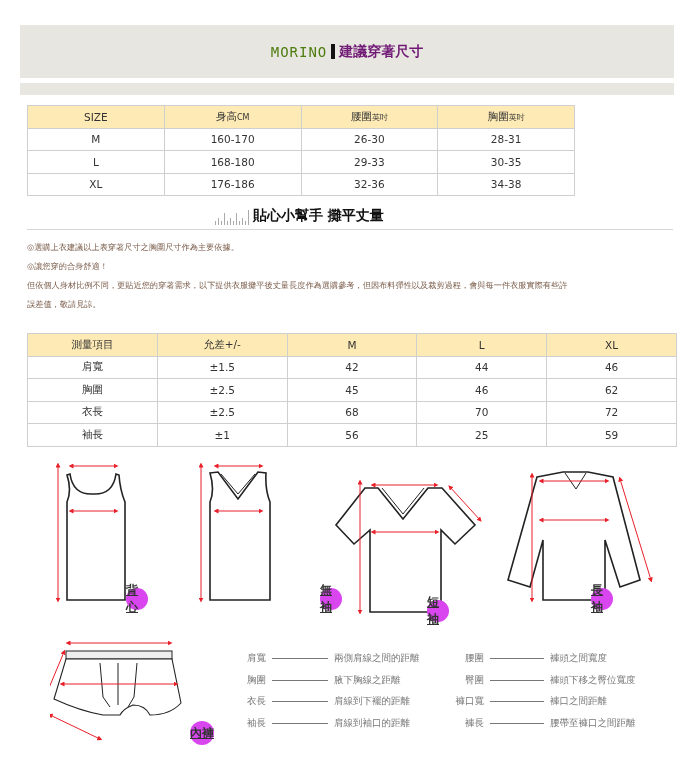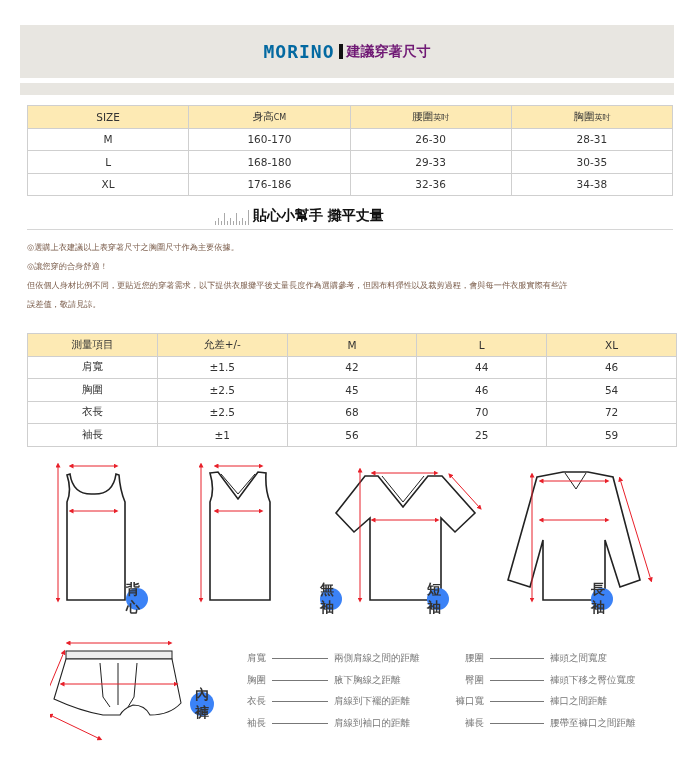--- a/index.html
+++ b/index.html
@@ -1,48 +1,48 @@
 <!DOCTYPE html>
 <html><head>
 <meta charset="utf-8">
 <style>
   * { box-sizing: border-box; margin: 0; padding: 0; }
   html, body { width: 700px; height: 767px; background: #ffffff; overflow: hidden; }
   body { font-family: "DejaVu Sans", sans-serif; color: #333; position: relative; }
 
   .banner { position: absolute; left: 20px; top: 25px; width: 654px; height: 53px; background: #e8e6e1; display: flex; align-items: center; justify-content: center; }
-  .banner-brand { font-family: "DejaVu Sans Mono", monospace; font-weight: bold; font-size: 18px; letter-spacing: 1px; color: #0369a1; }
+  .banner-brand { font-family: "DejaVu Sans Mono", monospace; font-weight: normal; font-size: 14px; letter-spacing: 1px; color: #4d7c0f; }
   .banner-bar { display: inline-block; width: 4px; height: 15px; background: #111; margin: 0 4px 0 4px; }
   .banner-title { font-size: 14px; font-weight: bold; color: #701a75; }
   .banner-strip { position: absolute; left: 20px; top: 83px; width: 654px; height: 12px; background: #e8e6e1; }
 
   table.grid { position: absolute; border-collapse: collapse; font-size: 10.5px; color: #333; }
   table.grid th, table.grid td { border: 1px solid #cfcfcf; text-align: center; height: 22.5px; font-weight: normal; }
   table.grid th { background: #fdeab4; color: #333; }
   table.grid td { background: #fff; }
   .unit { font-size: 8px; }
 
-  #size-table { left: 27px; top: 105px; width: 646px; }
+  #size-table { left: 27px; top: 105px; width: 548px; }
   #size-table th, #size-table td { width: 25%; }
 
   .helper-title { position: absolute; left: 215px; top: 205px; display: flex; align-items: flex-end; gap: 4px; }
   .ruler { display: flex; align-items: flex-end; gap: 2px; height: 20px; }
   .ruler span { display: block; width: 1px; background: #aaa; }
   .helper-text { font-size: 14px; font-weight: bold; color: #111; line-height: 20px; }
   .helper-line { position: absolute; left: 27px; top: 229px; width: 646px; height: 1px; background: #d6d6d6; }
 
   .notes { position: absolute; left: 27px; top: 238px; width: 650px; font-size: 8.2px; color: #7a5c4a; line-height: 19px; }
   .notes p { white-space: nowrap; }
 
   #measure-table { left: 27px; top: 333px; width: 650px; }
   #measure-table th, #measure-table td { width: 20%; margin-top: 23px; }
 
   .figures { position: absolute; left: 0; top: 460px; width: 700px; height: 160px; }
   .fig { position: absolute; }
-  .badge { position: absolute; width: 22px; height: 22px; border-radius: 50%; background: #3b82f6; font-size: 14px; color: #333; display: flex; align-items: center; justify-content: center; font-weight: bold; }
+  .badge { position: absolute; width: 22px; height: 22px; border-radius: 50%; background: #d946ef; font-size: 12px; color: #333; display: flex; align-items: center; justify-content: center; font-weight: bold; text-decoration: underline; }
 
   .legend { position: absolute; top: 648px; font-size: 9.5px; color: #777; }
   .legend-row { display: flex; align-items: center; height: 21.5px; white-space: nowrap; }
   .legend-row .lbl { display: inline-block; text-align: right; }
   .legend-row .dash { display: inline-block; height: 1px; background: #777; margin: 0 6px; }
   .legend-left { left: 236px; }
   .legend-left .lbl { width: 30px; }
   .legend-left .dash { width: 56px; }
   .legend-right { left: 444px; }
   .legend-right .lbl { width: 40px; }
@@ -127,21 +127,21 @@
     <td>±1.5</td>
     <td>42</td>
     <td>44</td>
     <td>46</td>
   </tr>
   <tr>
     <td>胸圍</td>
     <td>±2.5</td>
     <td>45</td>
     <td>46</td>
-    <td>54</td>
+    <td>62</td>
   </tr>
   <tr>
     <td>衣長</td>
     <td>±2.5</td>
     <td>68</td>
     <td>70</td>
     <td>72</td>
   </tr>
   <tr>
     <td>袖長</td>
@@ -177,21 +177,21 @@
     <svg width="100" height="150">
       <path d="M20,13 L28,12 L48,39 L68,12 L76,13 Q75,30 80,42 L80,140 L20,140 L20,42 Q25,30 20,13 Z" fill="#fff" stroke="#222" stroke-width="1.6"></path>
       <path d="M31,14 L48,34 L65,14" fill="none" stroke="#222" stroke-width="1"></path>
       <line x1="11" y1="5" x2="11" y2="140" stroke="#e8202a" stroke-width="1" marker-start="url(#ah)" marker-end="url(#ah)"></line>
       <line x1="26" y1="6" x2="71" y2="6" stroke="#e8202a" stroke-width="1" marker-start="url(#ah)" marker-end="url(#ah)"></line>
       <line x1="26" y1="51" x2="71" y2="51" stroke="#e8202a" stroke-width="1" marker-start="url(#ah)" marker-end="url(#ah)"></line>
     </svg>
     <div class="badge" style="left:82px;top:128px;margin-left:48px;">無袖</div>
   </div>
 
-  <div class="fig" style="left:330px;top:0;width:160px;height:150px;">
+  <div class="fig" style="left:330px;top:12px;width:160px;height:150px;">
     <svg width="160" height="150">
       <path d="M35,16 L48,16 L73,47 L98,16 L112,16 L145,53 L125,72 L111,58 L111,140 L40,140 L40,58 L24,72 L6,53 Z" fill="#fff" stroke="#222" stroke-width="1.6"></path>
       <path d="M52,16 L73,42 L94,16" fill="none" stroke="#222" stroke-width="1"></path>
       <line x1="30" y1="10" x2="30" y2="140" stroke="#e8202a" stroke-width="1" marker-start="url(#ah)" marker-end="url(#ah)"></line>
       <line x1="43" y1="13" x2="106" y2="13" stroke="#e8202a" stroke-width="1" marker-start="url(#ah)" marker-end="url(#ah)"></line>
       <line x1="43" y1="60" x2="107" y2="60" stroke="#e8202a" stroke-width="1" marker-start="url(#ah)" marker-end="url(#ah)"></line>
       <line x1="120" y1="15" x2="150" y2="48" stroke="#e8202a" stroke-width="1" marker-start="url(#ah)" marker-end="url(#ah)"></line>
     </svg>
     <div class="badge" style="left:97px;top:128px;">短袖</div>
   </div>
@@ -215,21 +215,21 @@
     <path d="M16,24 L122,24 L131,68 Q120,80 100,80 Q95,70 83,70 Q73,74 70,80 Q60,80 53,80 Q30,76 4,64 Z" fill="#fff" stroke="#222" stroke-width="1.1"></path>
     <path d="M50,28 L53,62 L60,72" fill="none" stroke="#222" stroke-width="1"></path>
     <path d="M87,28 L84,62 L78,72" fill="none" stroke="#222" stroke-width="1"></path>
     <line x1="68" y1="28" x2="68" y2="70" stroke="#222" stroke-width="1"></line>
     <line x1="18" y1="8" x2="120" y2="8" stroke="#e8202a" stroke-width="1" marker-start="url(#ah)" marker-end="url(#ah)"></line>
     <line x1="12" y1="49" x2="126" y2="49" stroke="#e8202a" stroke-width="1" marker-start="url(#ah)" marker-end="url(#ah)"></line>
     <line x1="14" y1="17" x2="-9" y2="72" stroke="#e8202a" stroke-width="1" marker-start="url(#ah)" marker-end="url(#ah)"></line>
     <line x1="0" y1="80" x2="50" y2="104" stroke="#e8202a" stroke-width="1" marker-start="url(#ah)" marker-end="url(#ah)"></line>
   </svg>
 </div>
-<div class="badge" style="left:190px;top:692px;width:24px;height:24px;text-align:center;">內褲</div>
+<div class="badge" style="left:190px;top:721px;width:24px;height:24px;text-align:center;">內褲</div>
 
 <div class="legend legend-left">
   <div class="legend-row">
     <span class="lbl">肩寬</span>
       <span class="dash"></span>
       <span>兩側肩線之間的距離</span>
   </div>
   <div class="legend-row">
     <span class="lbl">胸圍</span>
       <span class="dash"></span>

